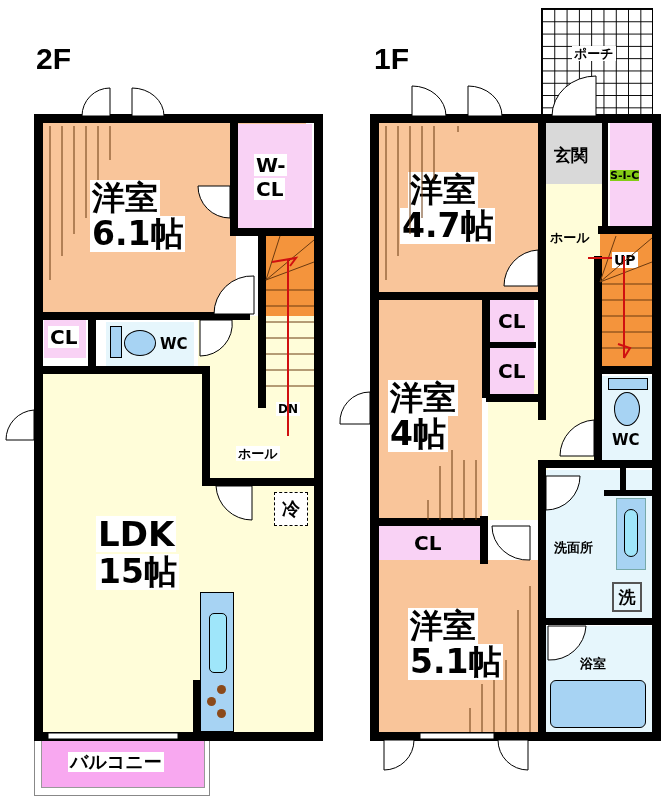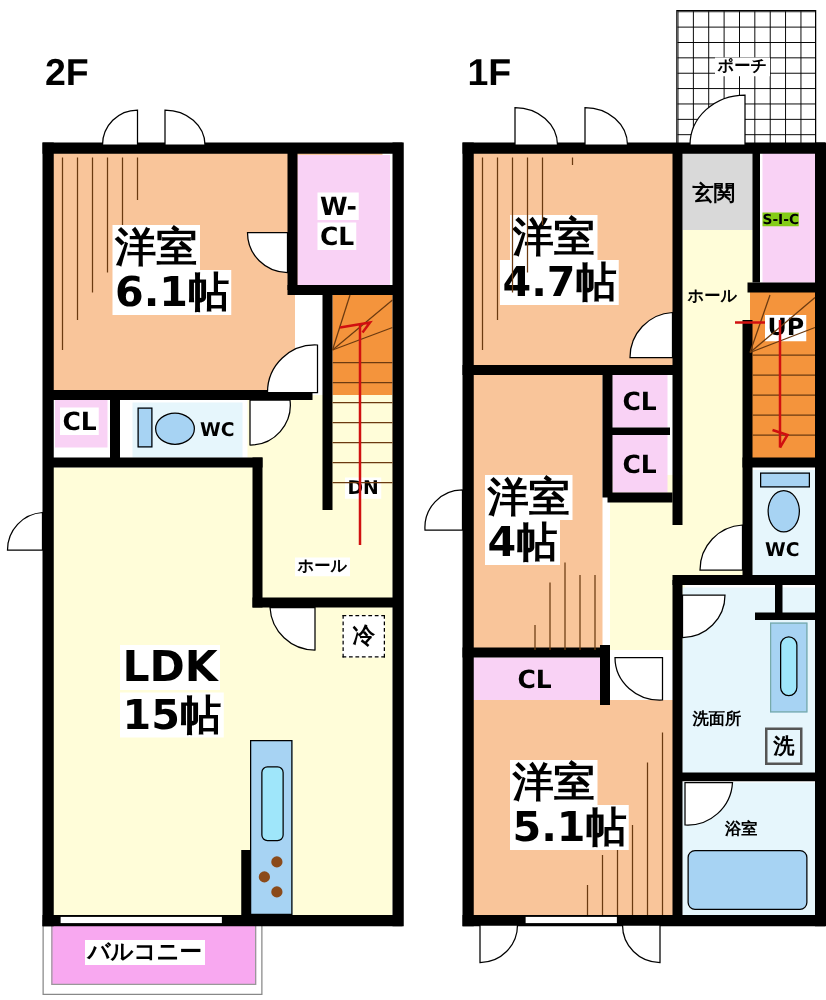--- a/index.html
+++ b/index.html
@@ -44,21 +44,21 @@
   <div class="wall" style="left:202px;top:366px;width:8px;height:120px;"></div>
   <div class="wall" style="left:202px;top:478px;width:120px;height:8px;"></div>
   <div class="wall" style="left:193px;top:680px;width:7px;height:56px;"></div>
 
   <div class="lbl big" style="left:90px;top:180px;">洋室</div>
   <div class="lbl big" style="left:90px;top:216px;">6.1帖</div>
   <div class="lbl med" style="left:254px;top:154px;">W-</div>
   <div class="lbl med" style="left:254px;top:178px;">CL</div>
   <div class="lbl med" style="left:48px;top:326px;">CL</div>
   <div class="lbl sm" style="left:158px;top:336px;font-size:15px;background:#E6F6FC;">WC</div>
-  <div class="lbl sm" style="left:276px;top:382px;font-size:15px;">DN</div>
+  <div class="lbl sm" style="left:276px;top:402px;font-size:12px;">DN</div>
   <div class="lbl sm" style="left:236px;top:446px;">ホール</div>
   <div class="abs lbl" style="left:274px;top:492px;width:34px;height:34px;border:1px dashed #000;font-size:18px;text-align:center;line-height:32px;">冷</div>
   <div class="lbl big" style="left:96px;top:516px;font-size:34px;">LDK</div>
   <div class="lbl big" style="left:96px;top:554px;">15帖</div>
   <div class="lbl med" style="left:68px;top:752px;font-size:18px;">バルコニー</div>
 
   <div class="abs" style="left:200px;top:592px;width:34px;height:140px;background:#A7D3F3;border:1px solid #000;">
     <div class="abs" style="left:8px;top:20px;width:18px;height:60px;background:#9FE6FA;border:1px solid #000;border-radius:5px;"></div>
     <div class="abs" style="left:16px;top:92px;width:9px;height:9px;border-radius:50%;background:#8B4A1A;"></div>
     <div class="abs" style="left:6px;top:104px;width:9px;height:9px;border-radius:50%;background:#8B4A1A;"></div>
@@ -114,30 +114,30 @@
   </div>
   <div class="abs" style="left:608px;top:378px;width:40px;height:12px;background:#A7D3F3;border:1px solid #000;"></div>
   <div class="abs" style="left:614px;top:392px;width:26px;height:34px;background:#A7D3F3;border:1px solid #000;border-radius:50%;"></div>
   <div class="abs" style="left:110px;top:326px;width:12px;height:32px;background:#A7D3F3;border:1px solid #000;"></div>
   <div class="abs" style="left:124px;top:330px;width:32px;height:26px;background:#A7D3F3;border:1px solid #000;border-radius:50%;"></div>
 
   <div class="lbl sm" style="left:572px;top:46px;">ポーチ</div>
   <div class="lbl med" style="left:552px;top:146px;font-size:17px;background:#D9D9D9;">玄関</div>
   <div class="lbl sm" style="left:610px;top:170px;font-size:11px;background:#84cc16;padding:0;">S-I-C</div>
   <div class="lbl sm" style="left:548px;top:230px;background:#FFFDD9;">ホール</div>
-  <div class="lbl sm" style="left:612px;top:252px;font-size:19px;">UP</div>
+  <div class="lbl sm" style="left:612px;top:252px;font-size:14px;">UP</div>
   <div class="lbl big" style="left:408px;top:172px;">洋室</div>
   <div class="lbl big" style="left:400px;top:208px;">4.7帖</div>
   <div class="lbl med" style="left:496px;top:310px;background:#F9D2F5;">CL</div>
   <div class="lbl med" style="left:496px;top:360px;background:#F9D2F5;">CL</div>
   <div class="lbl big" style="left:388px;top:380px;">洋室</div>
   <div class="lbl big" style="left:388px;top:416px;">4帖</div>
   <div class="lbl sm" style="left:610px;top:432px;font-size:15px;background:#E6F6FC;">WC</div>
   <div class="lbl med" style="left:412px;top:532px;background:#F9D2F5;">CL</div>
-  <div class="lbl sm" style="left:552px;top:540px;background:#E6F6FC;margin-top:28px;">洗面所</div>
+  <div class="lbl sm" style="left:552px;top:540px;background:#E6F6FC;">洗面所</div>
   <div class="abs lbl" style="left:612px;top:582px;width:30px;height:30px;border:2px solid #555;font-size:17px;text-align:center;line-height:26px;background:#E6F6FC;">洗</div>
   <div class="lbl big" style="left:408px;top:608px;">洋室</div>
   <div class="lbl big" style="left:408px;top:644px;">5.1帖</div>
   <div class="lbl sm" style="left:578px;top:656px;background:#E6F6FC;">浴室</div>
 </div>
 
 <svg width="661" height="800" style="pointer-events:none;">
   <g fill="#fff" stroke="#000" stroke-width="1">
 
     <path d="M110 116 L110 88 A28 28 0 0 0 82 116 Z"></path>

